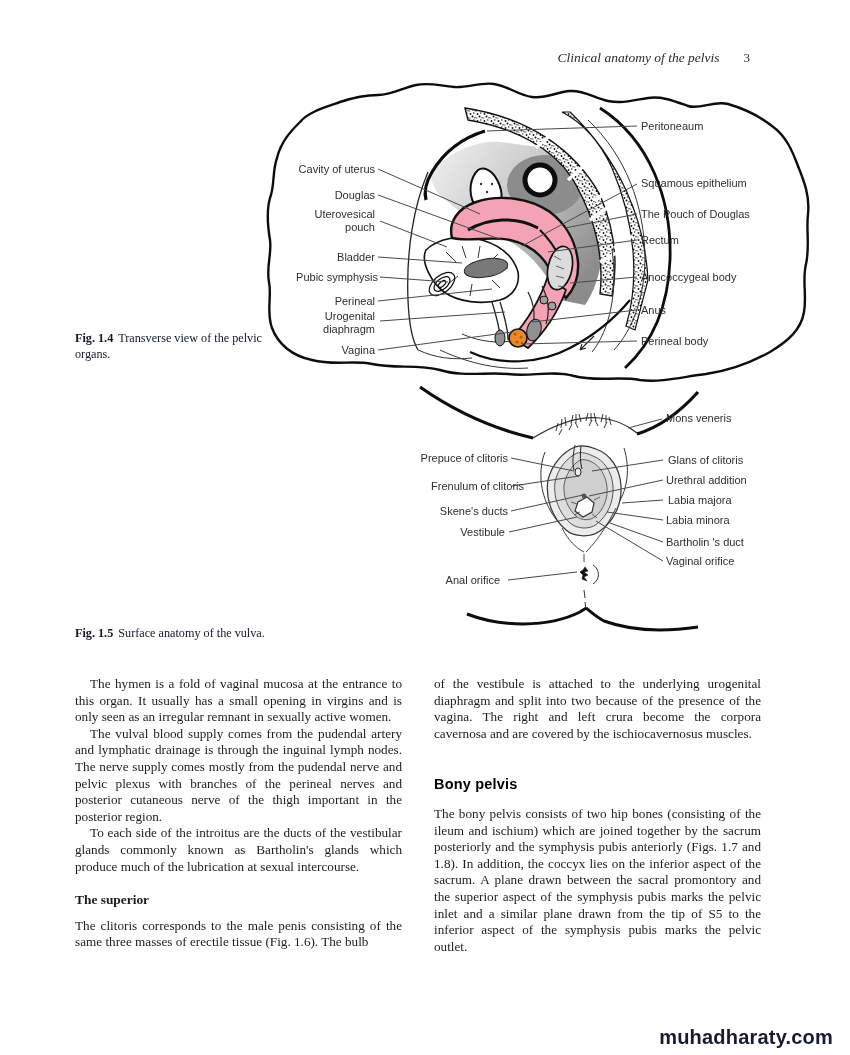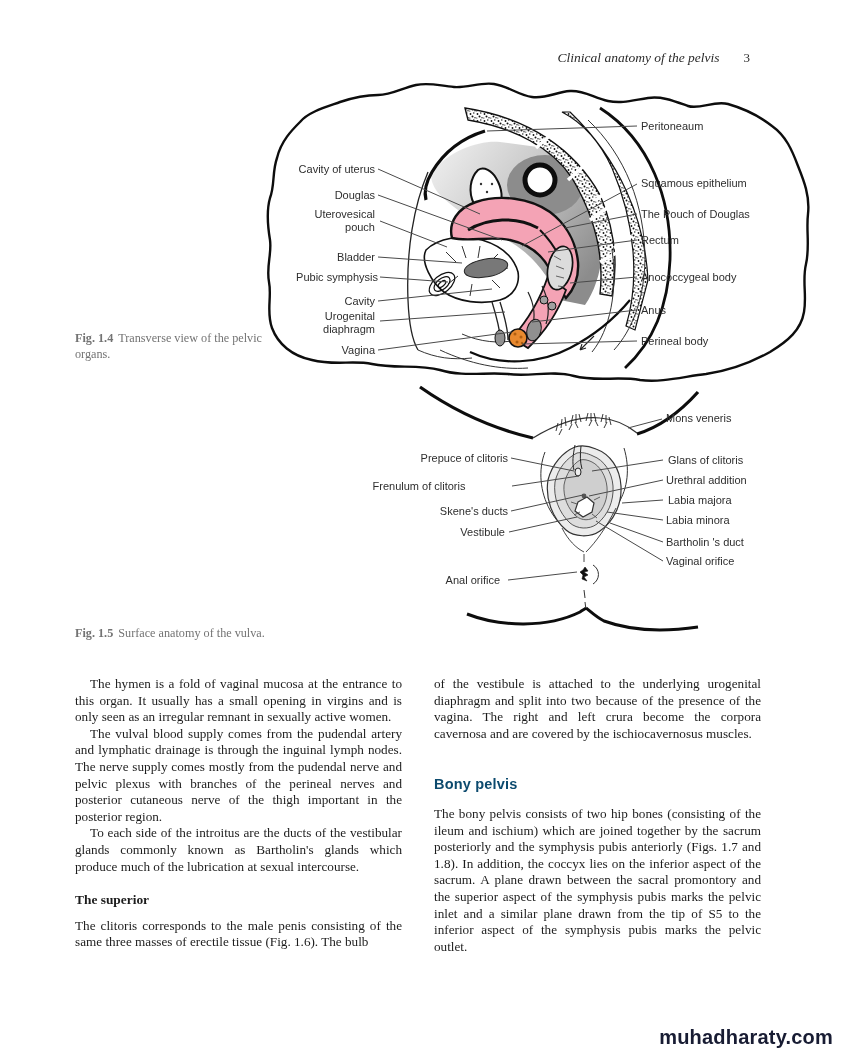--- a/index.html
+++ b/index.html
@@ -16,38 +16,38 @@
   }
   .running-head .pagenum{font-style:normal;margin-left:24px;font-size:13px;}
   
   .lbl{
     position:absolute;font-family:"Liberation Sans", sans-serif;
     font-size:11px;line-height:1.18;color:#2e2e2e;
   }
   .lbl.r{text-align:right;}
   
   .caption{
-    position:absolute;font-size:12.2px;line-height:1.3;color:#737373;margin:0;
+    position:absolute;font-size:12.2px;line-height:1.3;color:#0f172a;margin:0;
   }
   .caption b{margin-right:5px;}
   
   .col{
     position:absolute;width:327px;text-align:justify;
     font-size:13.2px;line-height:16.6px;
   }
   .col p{margin:0;}
   .col p.indent{text-indent:15px;}
   .h-serif{
     font-weight:bold;font-size:13.4px;margin:17px 0 9px 0 !important;
     text-align:left;
   }
   .h-sans{
     font-family:"Liberation Sans", sans-serif;font-weight:bold;
     font-size:14.5px;margin:34px 0 13px 0 !important;text-align:left;
-    letter-spacing:0.2px;color:#0c4a6e;
+    letter-spacing:0.2px;color:#000000;
   }
   
   .watermark{
     position:absolute;right:17px;bottom:6px;
     font-family:"Liberation Sans", sans-serif;font-weight:bold;
     font-size:20px;color:#181c33;letter-spacing:0.2px;
   }
   svg{position:absolute;left:0;top:0;}
 </style>
 </head>
@@ -297,34 +297,34 @@
         <path d="M663,561 L596,521"></path>
       </g>
     </g>
   </svg>
 
   <span class="lbl r" style="left:245px;top:163px;width:130px;">Cavity of uterus</span>
   <span class="lbl r" style="left:245px;top:189px;width:130px;">Douglas</span>
   <span class="lbl r" style="left:295px;top:208px;width:80px;">Uterovesical pouch</span>
   <span class="lbl r" style="left:245px;top:251px;width:130px;">Bladder</span>
   <span class="lbl r" style="left:245px;top:271px;width:133px;">Pubic symphysis</span>
-  <span class="lbl r" style="left:245px;top:295px;width:130px;">Cavity</span>
+  <span class="lbl r" style="left:245px;top:295px;width:130px;">Perineal</span>
   <span class="lbl r" style="left:295px;top:310px;width:80px;">Urogenital diaphragm</span>
   <span class="lbl r" style="left:245px;top:344px;width:130px;">Vagina</span>
 
   <span class="lbl" style="left:641px;top:120px;width:140px;">Peritoneaum</span>
   <span class="lbl" style="left:641px;top:177px;width:145px;">Squamous epithelium</span>
   <span class="lbl" style="left:641px;top:208px;width:150px;">The Pouch of Douglas</span>
   <span class="lbl" style="left:641px;top:234px;width:140px;">Rectum</span>
   <span class="lbl" style="left:641px;top:271px;width:145px;">Anococcygeal body</span>
   <span class="lbl" style="left:641px;top:304px;width:140px;">Anus</span>
   <span class="lbl" style="left:641px;top:335px;width:140px;">Perineal body</span>
 
   <span class="lbl r" style="left:358px;top:452px;width:150px;">Prepuce of clitoris</span>
-  <span class="lbl r" style="left:344px;top:480px;width:150px;text-align:center;">Frenulum of clitoris</span>
+  <span class="lbl r" style="left:374px;top:480px;width:150px;">Frenulum of clitoris</span>
   <span class="lbl r" style="left:358px;top:505px;width:150px;">Skene's ducts</span>
   <span class="lbl r" style="left:358px;top:526px;width:147px;">Vestibule</span>
   <span class="lbl r" style="left:358px;top:574px;width:142px;">Anal orifice</span>
 
   <span class="lbl" style="left:666px;top:412px;width:140px;">Mons veneris</span>
   <span class="lbl" style="left:668px;top:454px;width:140px;">Glans of clitoris</span>
   <span class="lbl" style="left:666px;top:474px;width:140px;">Urethral addition</span>
   <span class="lbl" style="left:668px;top:494px;width:140px;">Labia majora</span>
   <span class="lbl" style="left:666px;top:514px;width:140px;">Labia minora</span>
   <span class="lbl" style="left:666px;top:536px;width:140px;">Bartholin 's duct</span>

